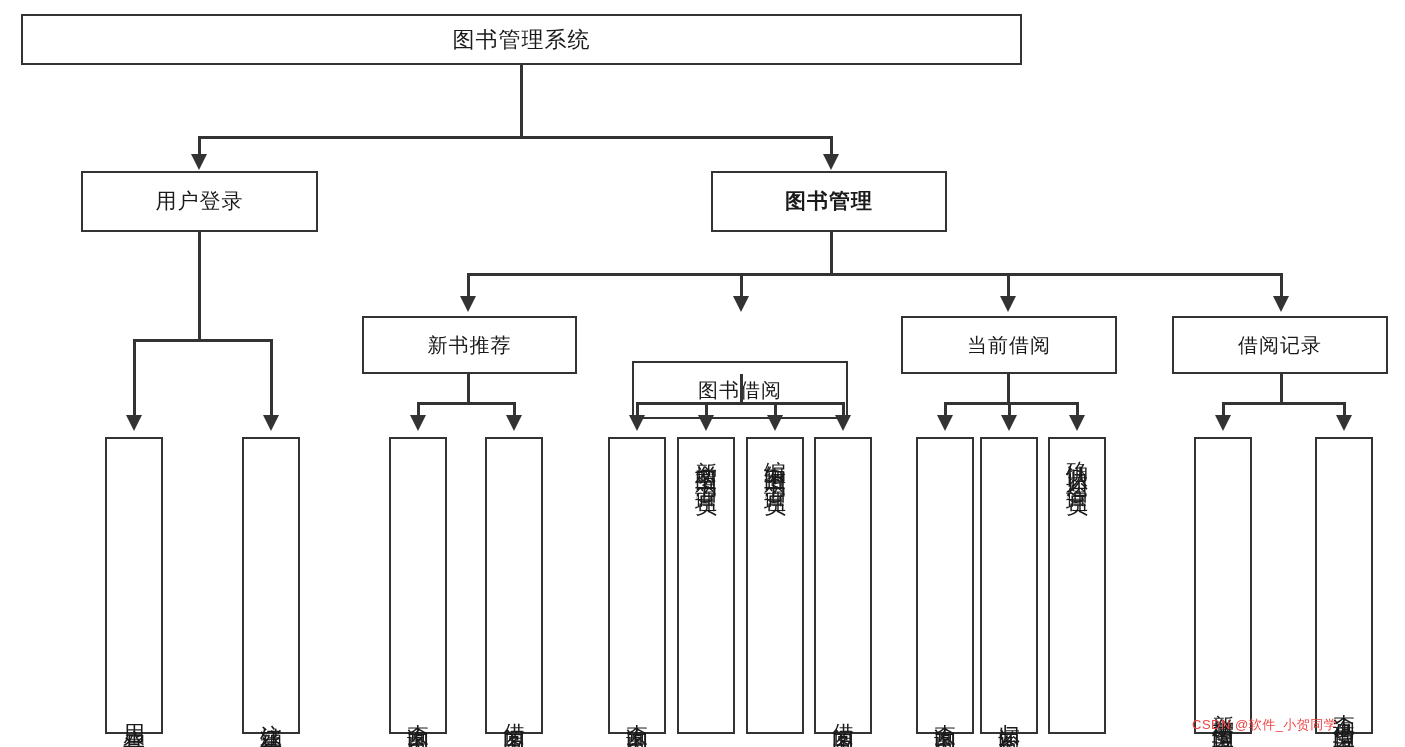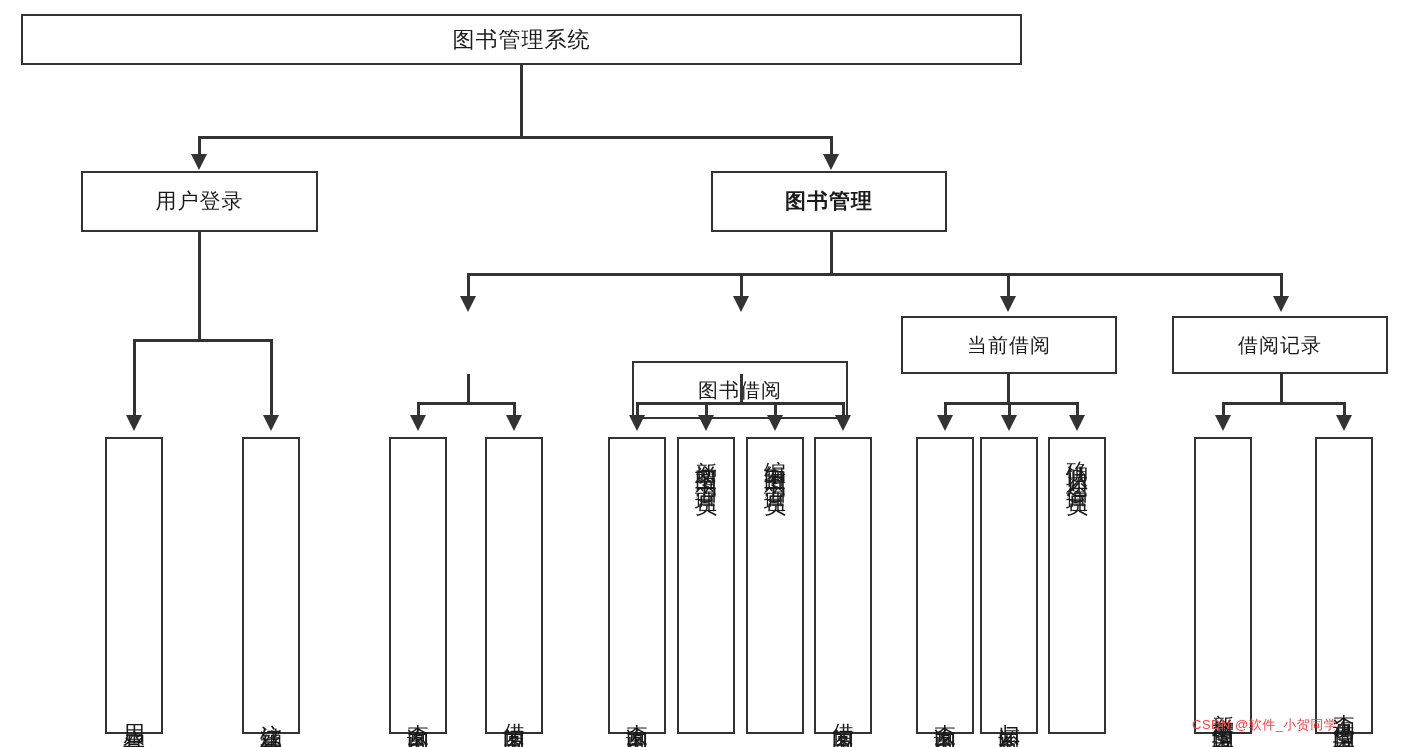--- a/index.html
+++ b/index.html
@@ -116,20 +116,23 @@
   <div class="hline" style="left:467px; top:273px; width:813px;"></div>
   <div class="vline" style="left:467px; top:273px; height:25px;"></div>
   <div class="arrow" style="left:460px; top:296px;"></div>
   <div class="vline" style="left:740px; top:273px; height:25px;"></div>
   <div class="arrow" style="left:733px; top:296px;"></div>
   <div class="vline" style="left:1007px; top:273px; height:25px;"></div>
   <div class="arrow" style="left:1000px; top:296px;"></div>
   <div class="vline" style="left:1280px; top:273px; height:25px;"></div>
   <div class="arrow" style="left:1273px; top:296px;"></div>
 
+  <div class="node level2" style="left:362px; top:316px; width:215px; height:58px;">
+    <span class="label">新书推荐</span>
+  </div>
   <div class="node level2" style="left:632px; top:333px; width:216px; height:58px;margin-top:28px;">
     <span class="label">图书借阅</span>
   </div>
   <div class="node level2" style="left:1172px; top:316px; width:216px; height:58px;">
     <span class="label">借阅记录</span>
   </div>
   <div class="node level2" style="left:901px; top:316px; width:216px; height:58px;">
     <span class="label">当前借阅</span>
   </div>
 

